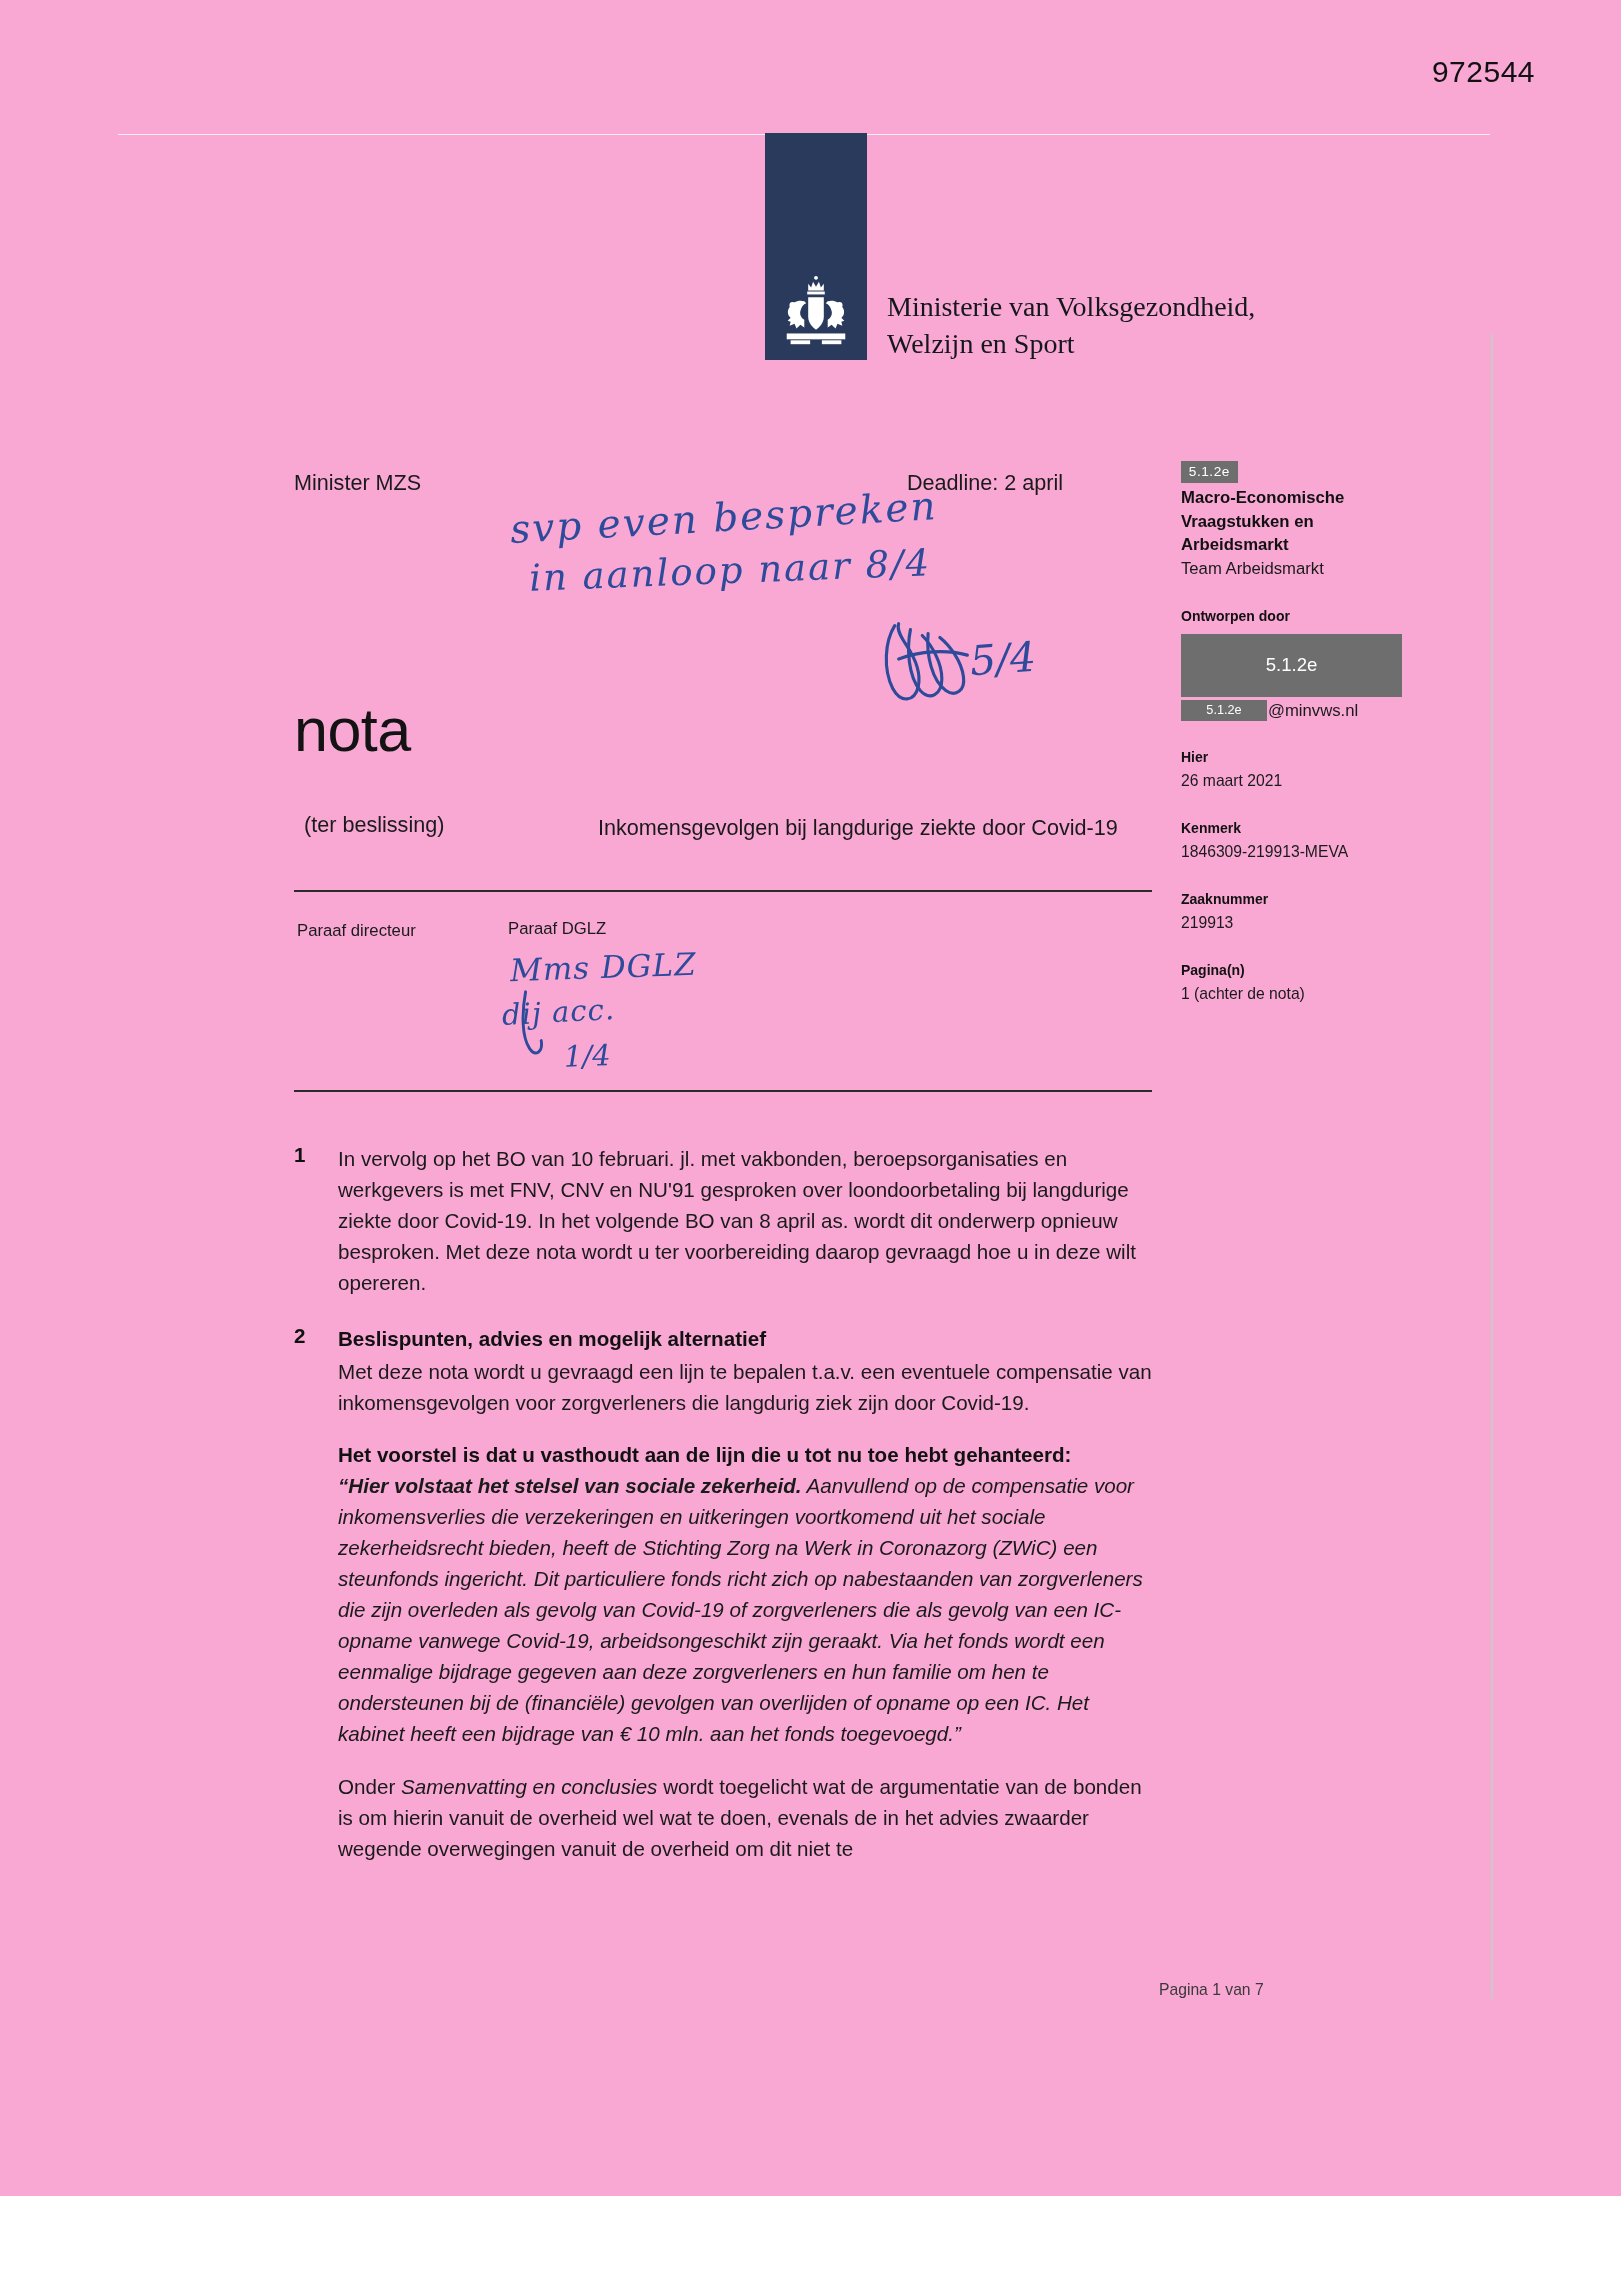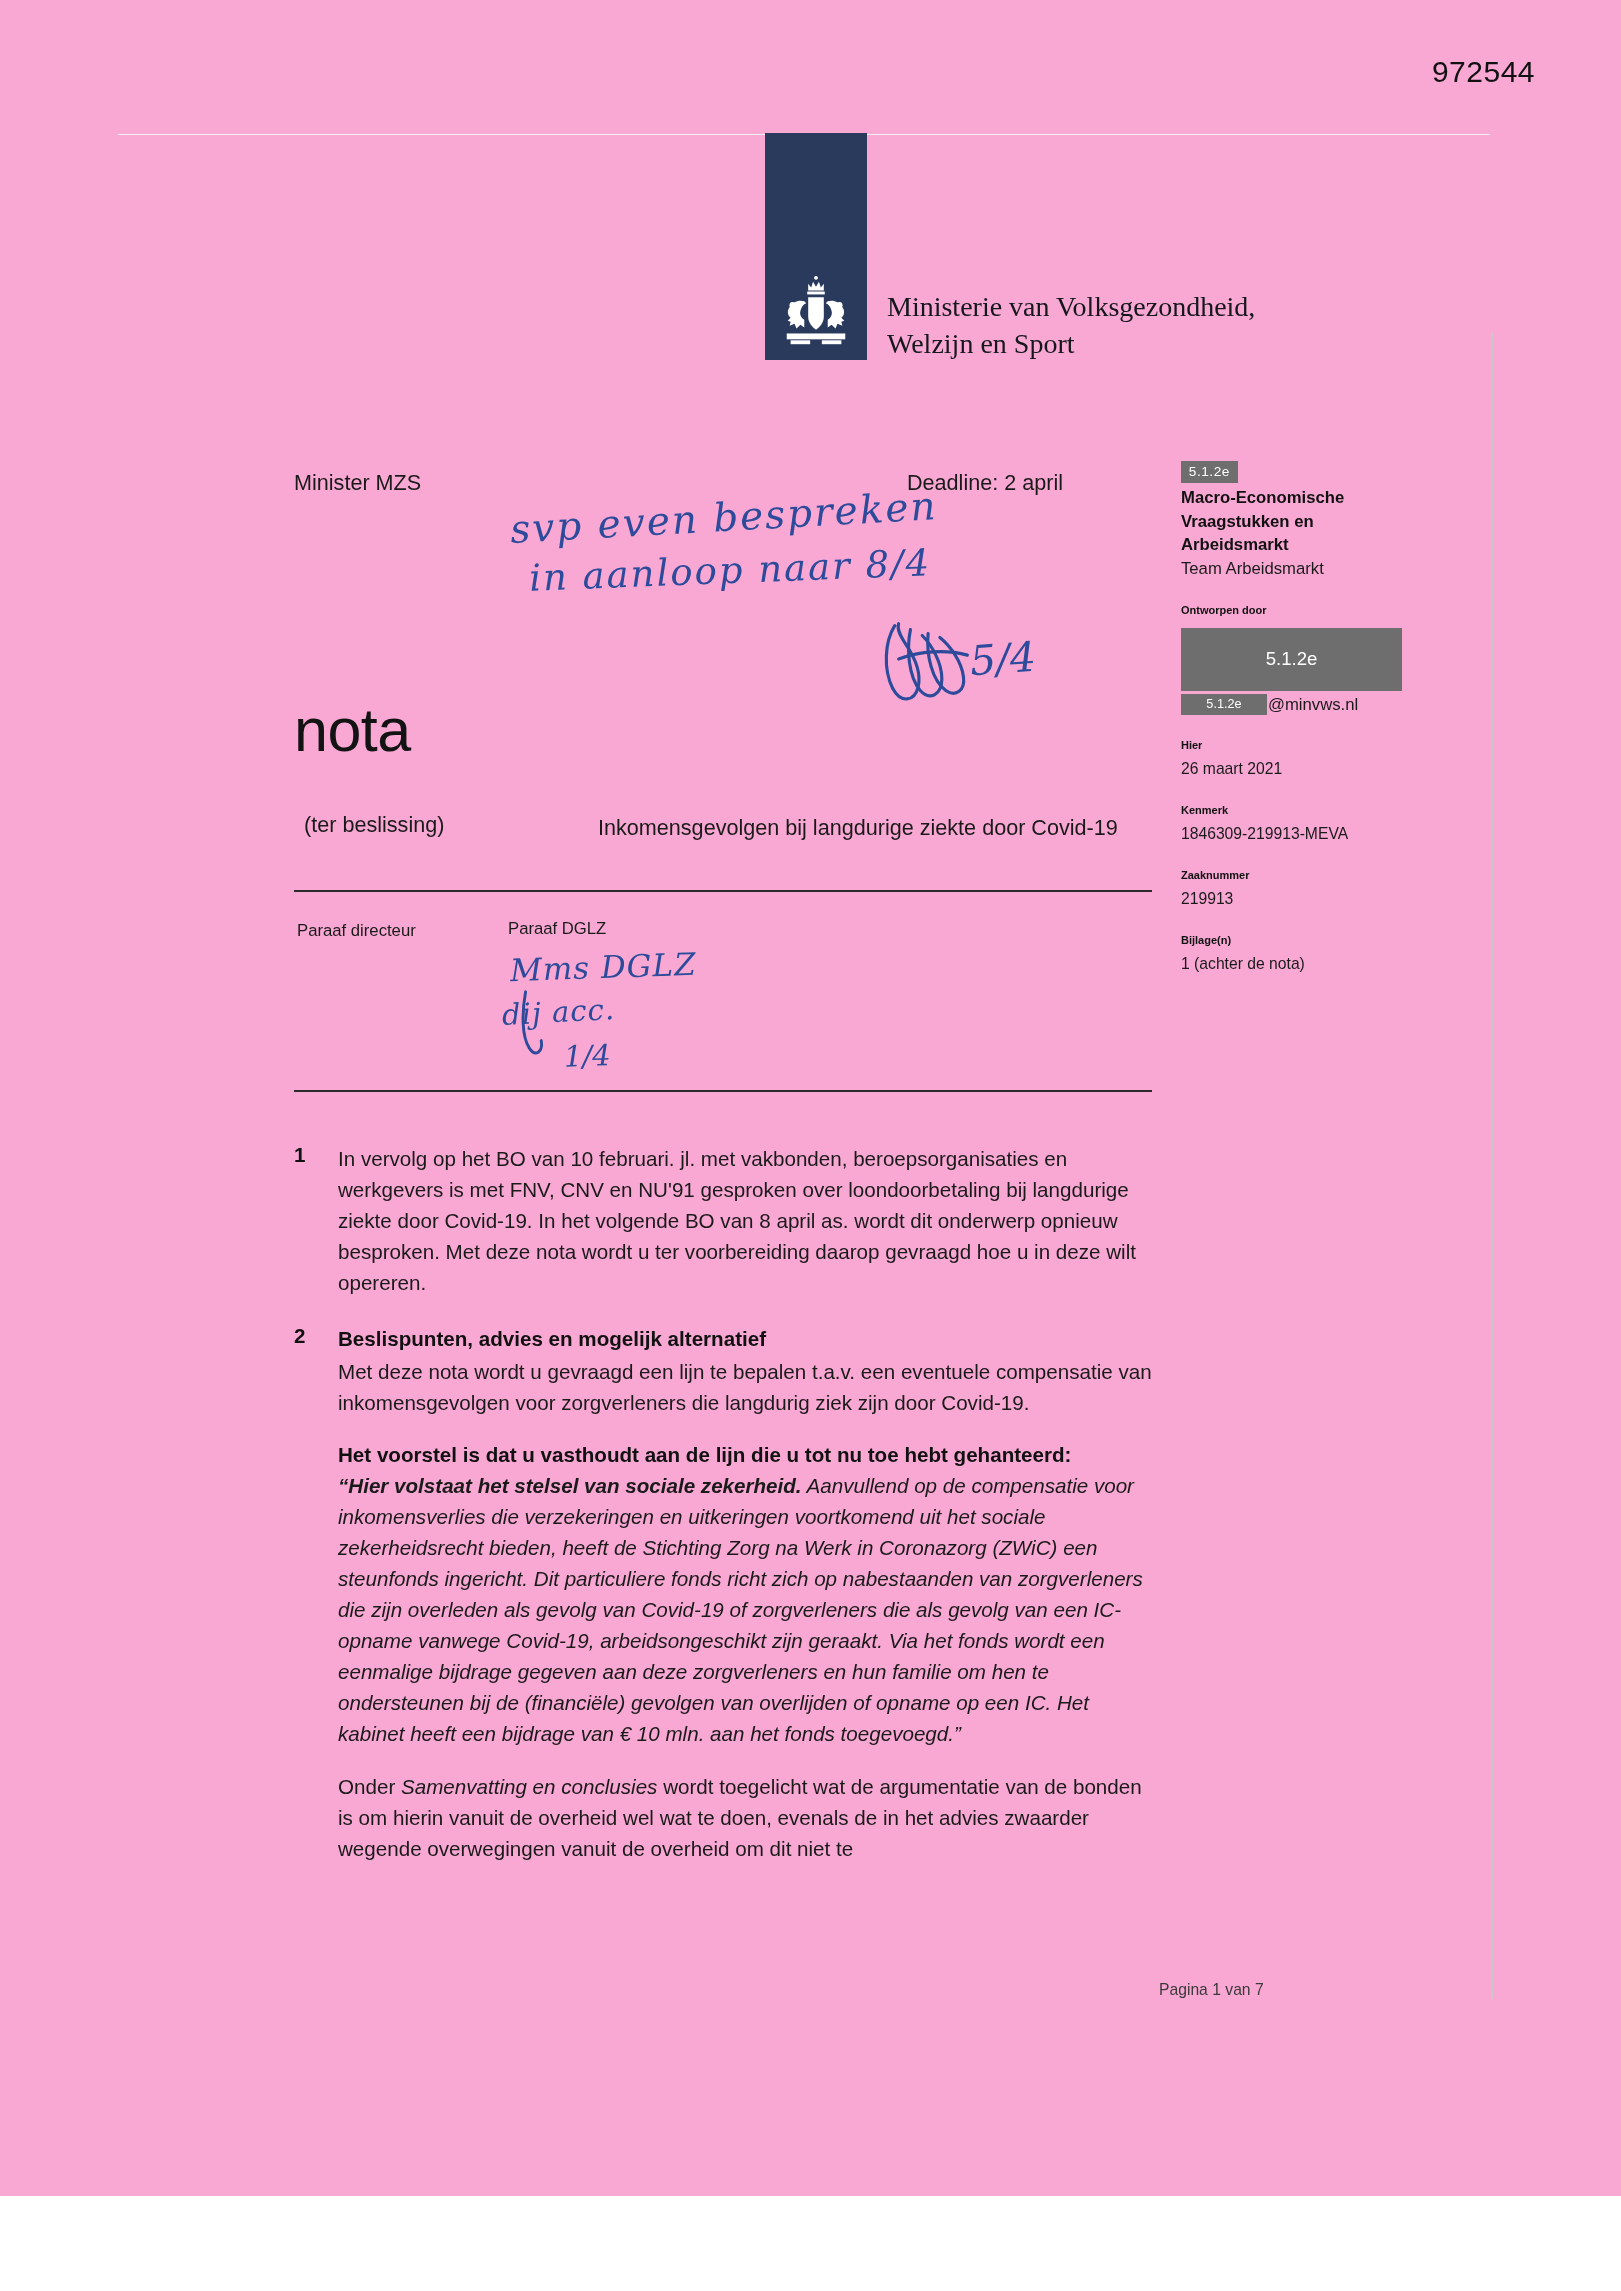--- a/index.html
+++ b/index.html
@@ -234,22 +234,22 @@
     font-weight: bold;
     line-height: 23.5px;
     color: #111;
   }
   .sb-team {
     font-size: 16.7px;
     line-height: 23.5px;
     color: #1a1a1a;
   }
   .sb-label {
-    margin-top: 19px;
-    font-size: 11px;
+    margin-top: 25px;
+    font-size: 14px;
     font-weight: bold;
     line-height: 22.5px;
     color: #111;
   }
   .sb-value {
     font-size: 15.7px;
     line-height: 23.5px;
     color: #1a1a1a;
   }
   .redact-big {
@@ -432,21 +432,21 @@
 
     <div class="sb-label">Hier</div>
     <div class="sb-value">26 maart 2021</div>
 
     <div class="sb-label">Kenmerk</div>
     <div class="sb-value">1846309-219913-MEVA</div>
 
     <div class="sb-label">Zaaknummer</div>
     <div class="sb-value">219913</div>
 
-    <div class="sb-label">Bijlage(n)</div>
+    <div class="sb-label">Pagina(n)</div>
     <div class="sb-value">1 (achter de nota)</div>
   </div>
 
   <div class="body">
 
     <div class="sec">
       <div class="sec-num">1</div>
       <div class="sec-body">
         <p class="para">In vervolg op het BO van 10 februari. jl. met vakbonden, beroepsorganisaties en werkgevers is met FNV, CNV en NU'91 gesproken over loondoorbetaling bij langdurige ziekte door Covid-19. In het volgende BO van 8 april as. wordt dit onderwerp opnieuw besproken. Met deze nota wordt u ter voorbereiding daarop gevraagd hoe u in deze wilt opereren.</p>
       </div>

